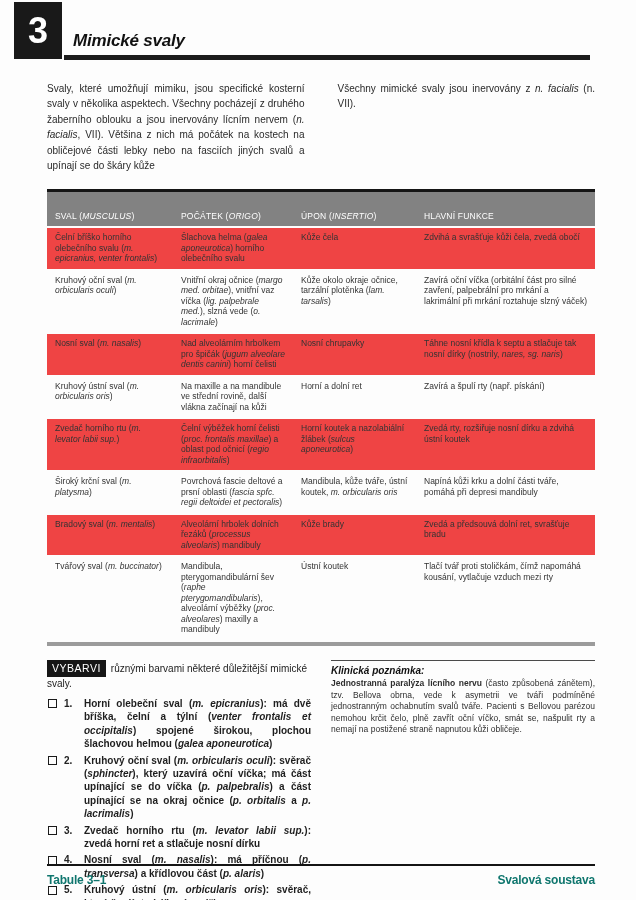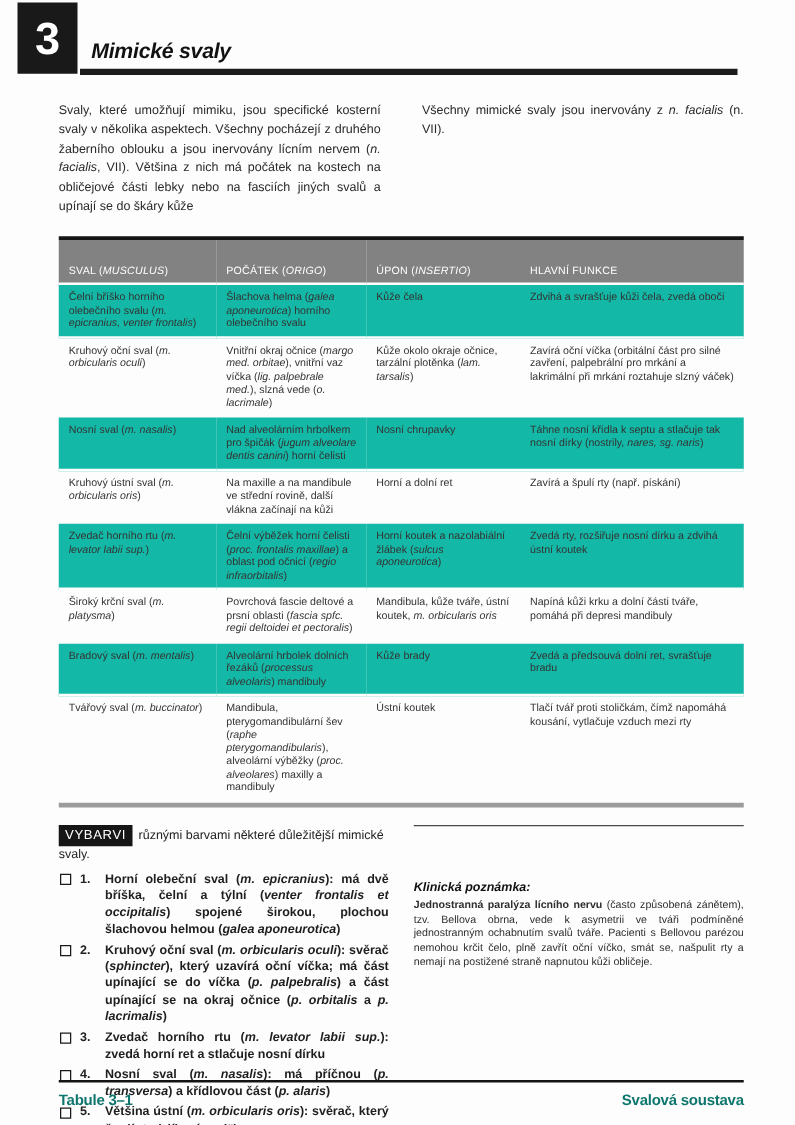--- a/index.html
+++ b/index.html
@@ -39,21 +39,21 @@
   }
   table.muscle-table th {
     background:#828282; color:#fff; font-size:8.5px; font-weight:normal;
     text-align:left; padding:19px 6px 5px 8px; letter-spacing:0.2px;
     border-bottom:2px solid #fdfdfd;
   }
   table.muscle-table td {
     font-size:8.5px; line-height:10.5px; color:#333; vertical-align:top;
     padding:4px 8px 5px 8px; border-bottom:2px solid #fdfdfd;
   }
-  table.muscle-table tr.shaded td { background:#14b8a6; }
+  table.muscle-table tr.shaded td { background:#ef4444; }
 
   
   .lower { display:flex; gap:20px; margin:14px 41px 0 47px; }
   .col-left { width:264px; }
   .col-right { width:264px; }
 
   .coloring-intro { font-size:10px; line-height:14px; color:#222; }
   .vybarvi-label {
     display:inline-block; background:#161616; color:#fff; font-weight:normal;
     font-size:10.5px; padding:1px 5px 2px 5px; margin-right:5px; letter-spacing:0.5px;
@@ -64,21 +64,21 @@
     flex:0 0 auto; width:9px; height:9px; border:1.6px solid #1a1a1a;
     margin:2.5px 7px 0 1px; background:#fdfdfd;
   }
   .item-number { flex:0 0 16px; font-size:10px; font-weight:bold; line-height:13.4px; }
   .item-text {
     flex:1 1 auto; font-size:10px; font-weight:bold; line-height:13.4px;
     text-align:justify; padding-left:4px; color:#1e1e1e;
   }
 
   .clinical-note { border-top:1.5px solid #4a4a4a; padding-top:4px; }
-  .clinical-heading { font-size:10px; font-weight:bold; font-style:italic; color:#111; margin-bottom:2px;margin-top:40px; }
+  .clinical-heading { font-size:10px; font-weight:bold; font-style:italic; color:#111; margin-bottom:2px; }
   .clinical-body { font-size:8.5px; line-height:11.6px; text-align:justify; color:#2e2e2e; }
 
   
   .page-footer {
     position:absolute; left:47px; right:41px; bottom:13px;
     border-top:2px solid #141414; padding-top:7px;
     display:flex; justify-content:space-between;
   }
   .page-footer .f-label { font-size:12px; font-weight:bold; color:#0f766e; letter-spacing:-0.2px; }
 </style>
@@ -197,21 +197,21 @@
           <span class="item-text"><span>Zvedač horního rtu (</span><span class="it">m. levator labii sup.</span><span>): zvedá horní ret a stlačuje nosní dírku</span></span>
         </div>
         <div class="coloring-item">
           <span class="checkbox"></span>
           <span class="item-number">4.</span>
           <span class="item-text"><span>Nosní sval (</span><span class="it">m. nasalis</span><span>): má příčnou (</span><span class="it">p. transversa</span><span>) a křídlovou část (</span><span class="it">p. alaris</span><span>)</span></span>
         </div>
         <div class="coloring-item">
           <span class="checkbox"></span>
           <span class="item-number">5.</span>
-          <span class="item-text"><span>Většina ústní (</span><span class="it">m. orbicularis oris</span><span>): svěrač, který špulí rty („líbací sval“)</span></span>
+          <span class="item-text"><span>Kruhový ústní (</span><span class="it">m. orbicularis oris</span><span>): svěrač, který špulí rty („líbací sval“)</span></span>
         </div>
         <div class="coloring-item">
 
           <span class="item-number">6.</span>
           <span class="item-text"></span>
         </div>
 
       </div>
 
     </div>

